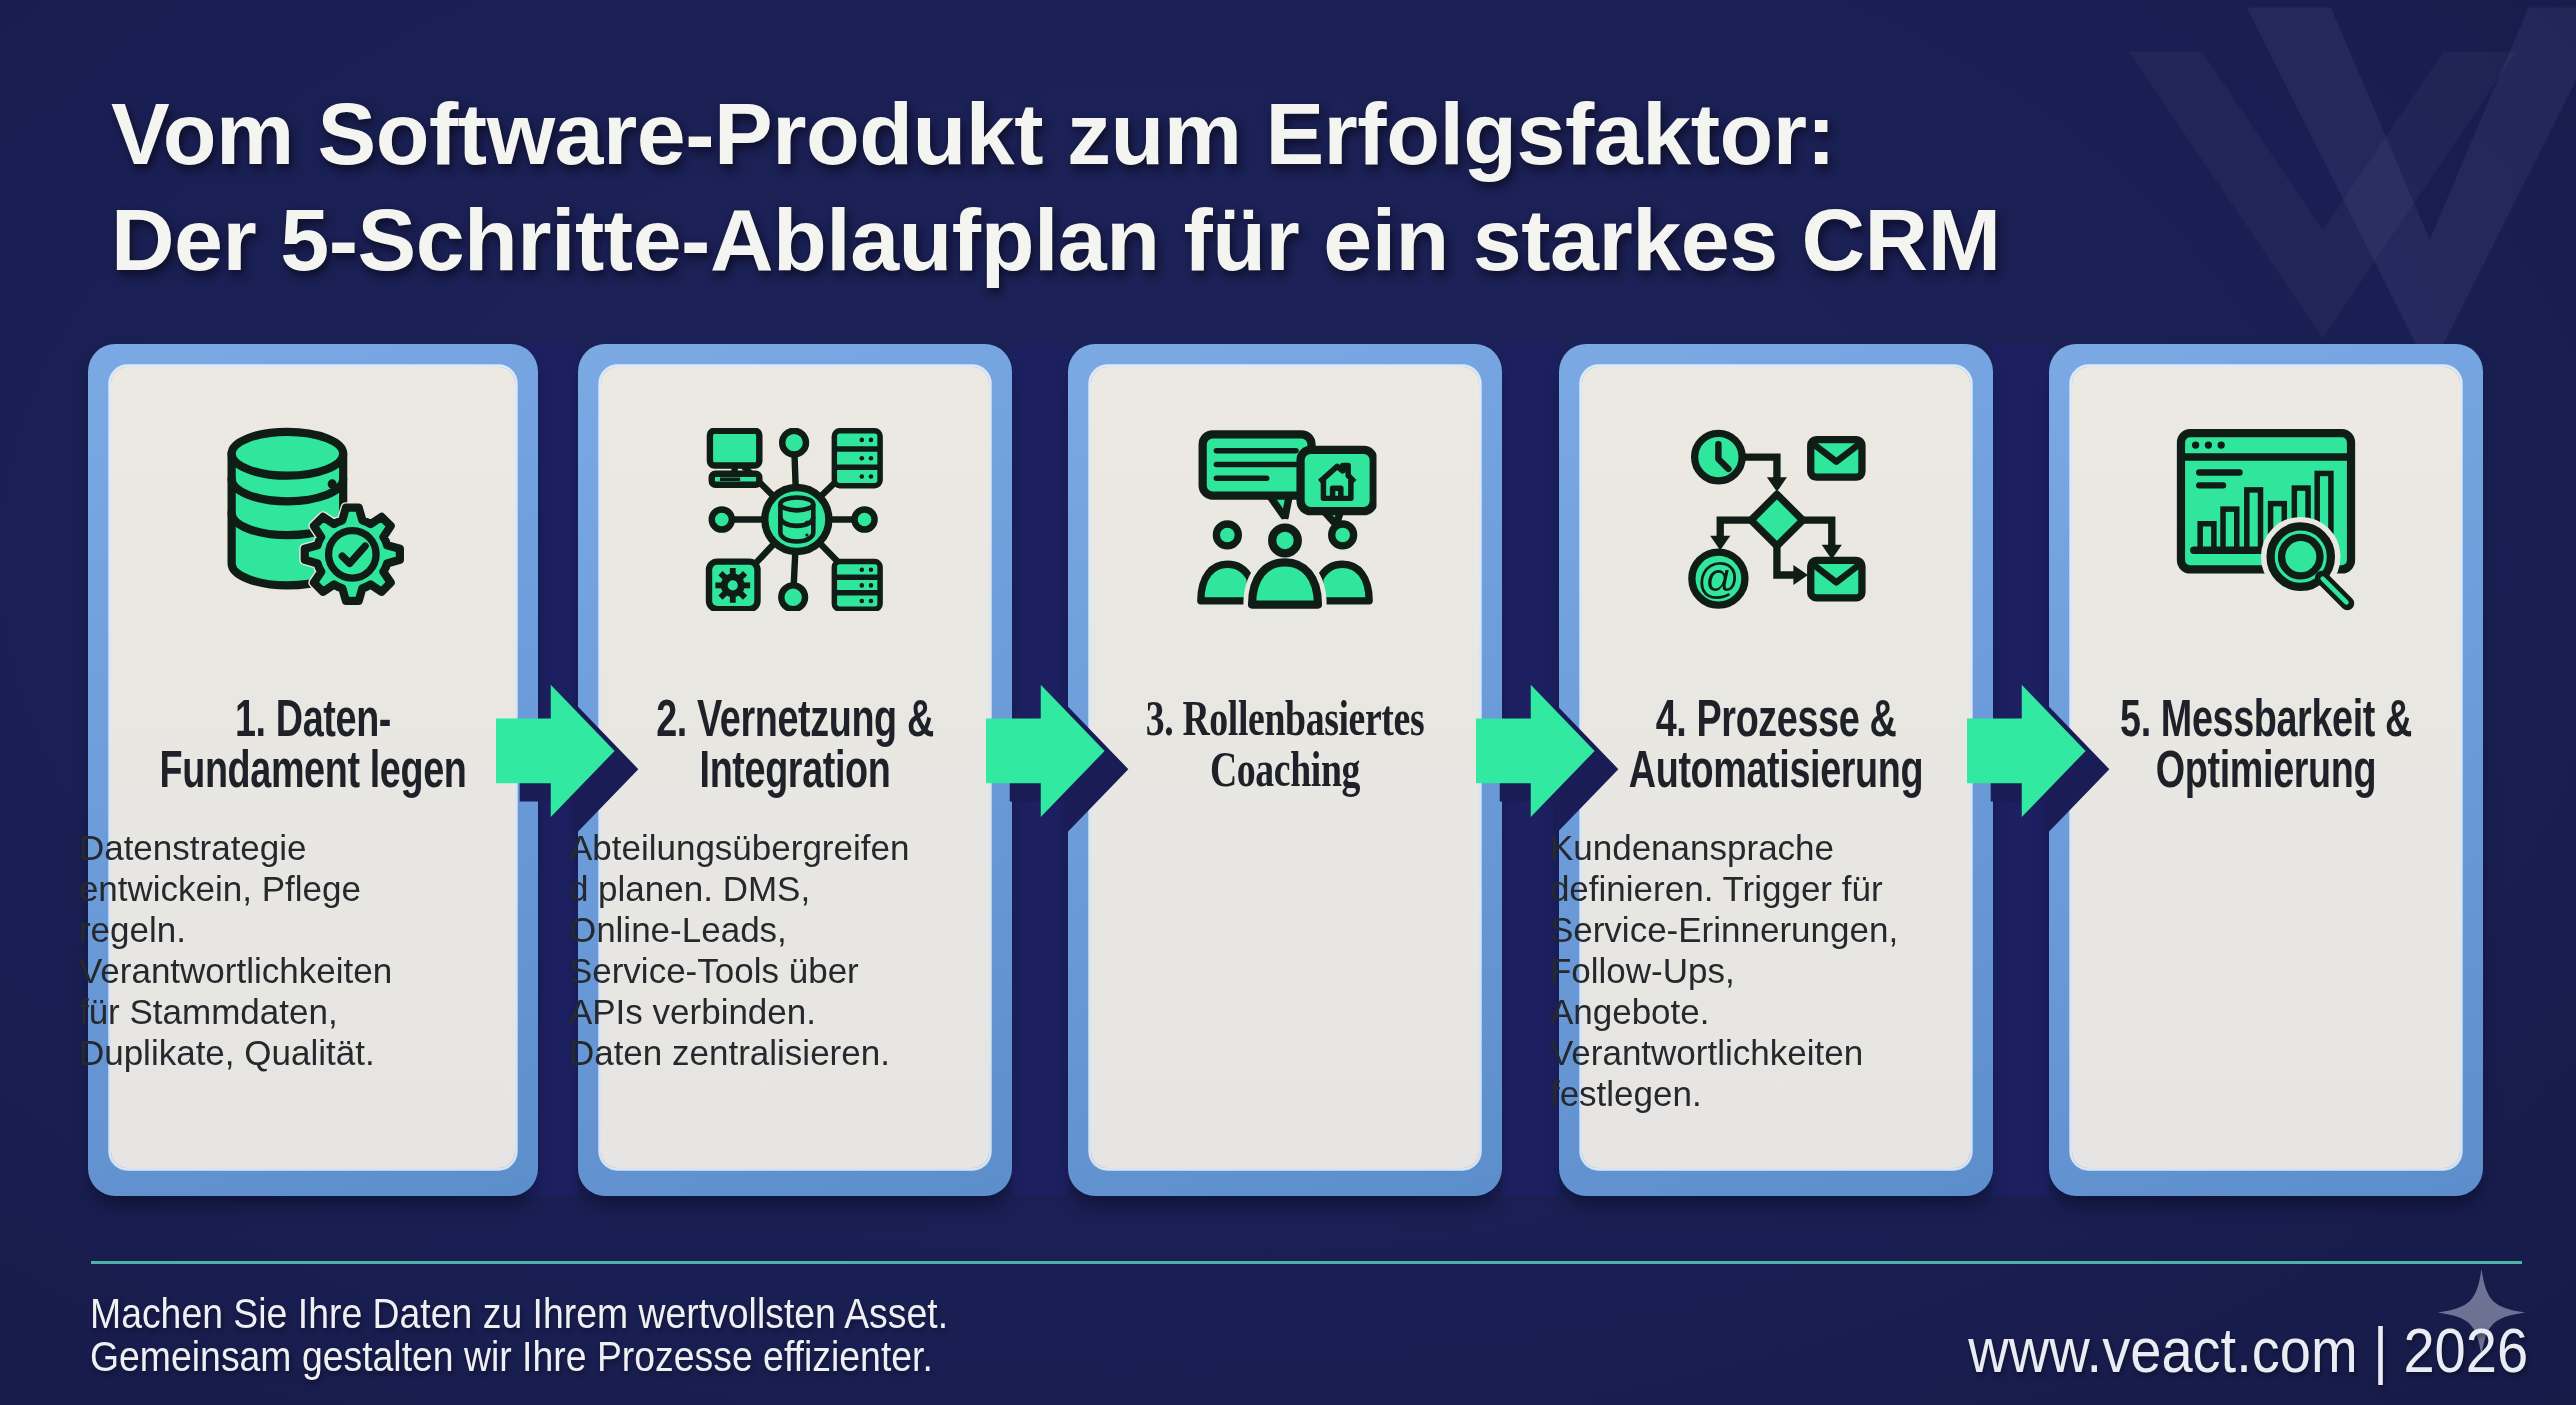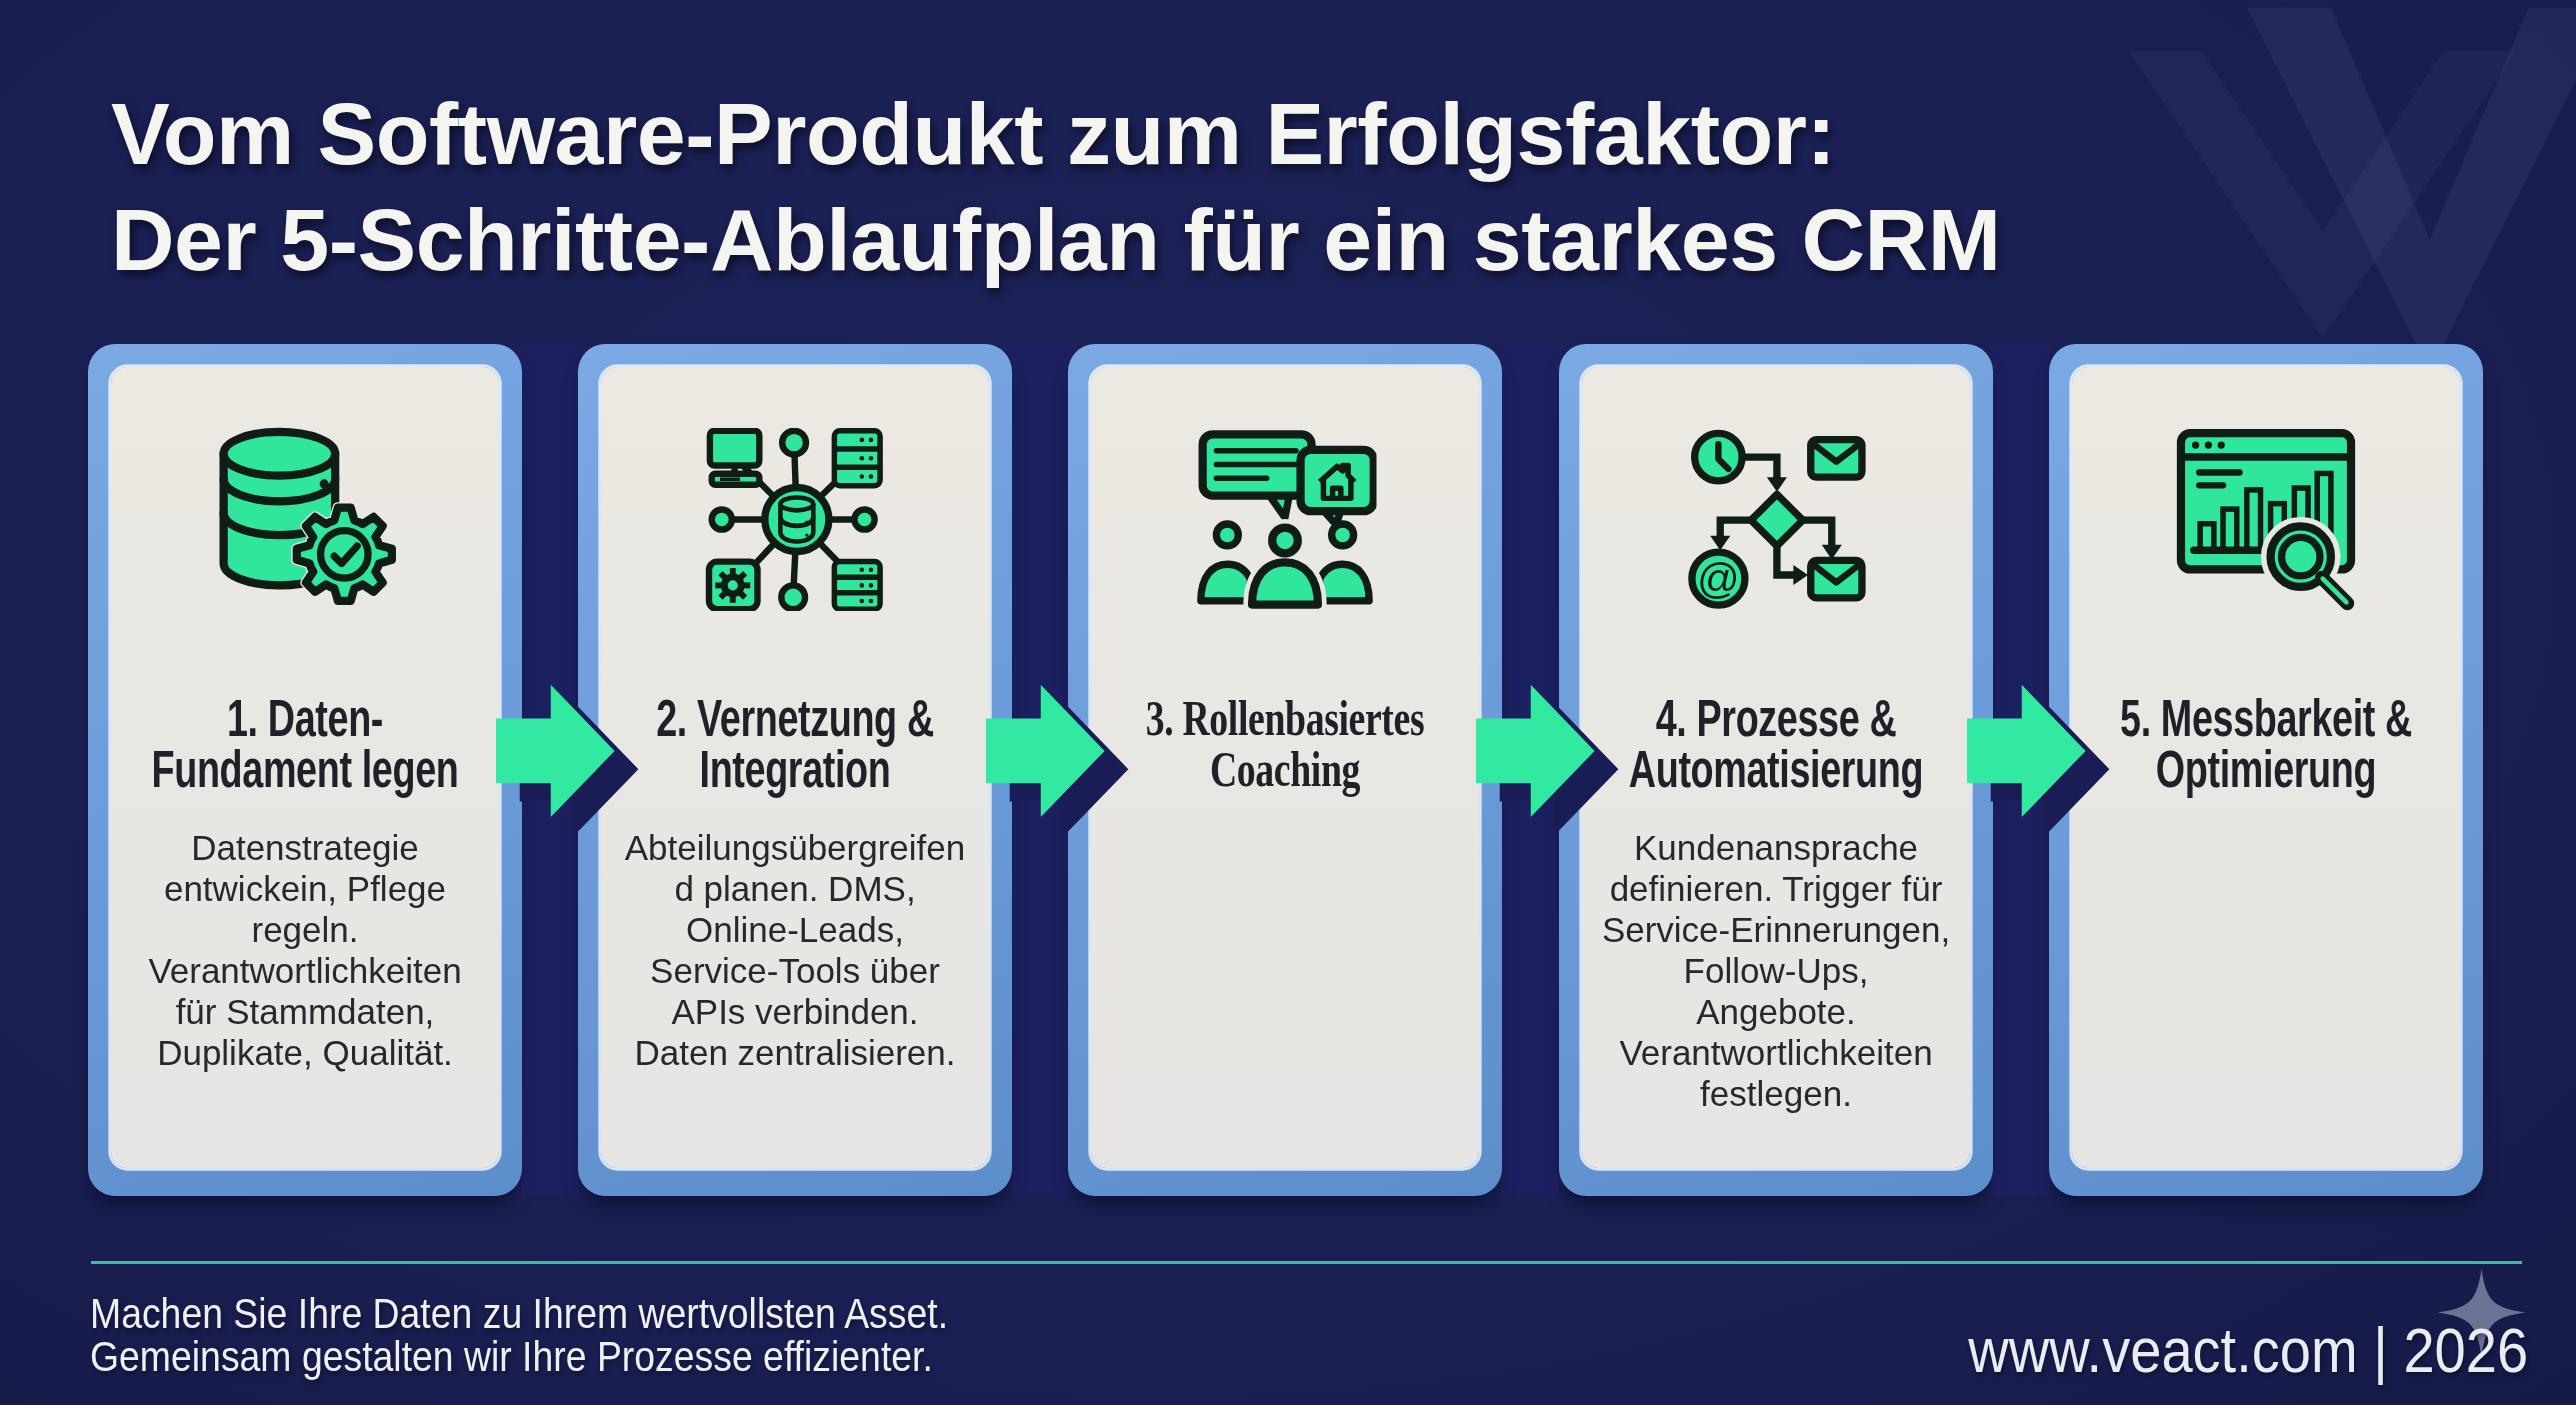--- a/index.html
+++ b/index.html
@@ -26,21 +26,21 @@
     background:linear-gradient(180deg,#ece9e2 0%,#e9e7e2 40%,#e6e5e3 100%);
     box-shadow:0 0 0 2.7px rgba(255,255,255,.75);
   }
   .icon{position:absolute;top:72px;left:50%;transform:translateX(-50%);}
   .ctitle{
     position:absolute;top:349px;left:-37px;right:-37px;text-align:center;
     font-size:51px;line-height:51px;font-weight:700;color:#1e2228;
     transform:scaleX(0.74);letter-spacing:-0.5px;
   }
   .cbody{
-    position:absolute;top:483px;left:-9.1px;right:-9.1px;text-align:center;
+    position:absolute;top:483px;left:-9.1px;right:-9.1px;text-align:left;
     font-size:35px;line-height:41px;font-weight:400;color:#25282d;
   }
   .arrow{position:absolute;}
   .gapband{position:absolute;top:344px;width:57px;height:852px;background:#1c2060;}
   .sep{position:absolute;left:91px;top:1261px;width:2431px;height:2.7px;background:#4db3a8;}
   .fleft{
     position:absolute;left:90px;top:1292px;
     font-size:42px;line-height:43px;color:#eef0f4;font-weight:400;
     transform:scaleX(0.89);transform-origin:left center;
     text-shadow:1.8px 2.7px 5.5px rgba(0,0,0,.4);
@@ -61,21 +61,21 @@
   <polygon points="2456,8 2548,8 2656,262 2764,8 2856,8 2656,406" fill="#aab3e0" opacity="0.075"></polygon>
 </svg>
 
 <h1>Vom Software-Produkt zum Erfolgsfaktor:<br>Der 5-Schritte-Ablaufplan für ein starkes CRM</h1>
 
 <div class="gapband" style="left:521px;"></div>
 <div class="gapband" style="left:1012px;"></div>
 <div class="gapband" style="left:1502px;"></div>
 <div class="gapband" style="left:1992px;"></div>
 
-<div class="card" style="left:88px;">
+<div class="card" style="left:88px;padding-left:16px;">
   <div class="inner"></div>
   <svg class="icon" style="top:75px;" width="192" height="192" viewBox="0 0 210 210">
     <g stroke="#0f1d16" stroke-width="9" fill="#30e69d" stroke-linejoin="round" stroke-linecap="round">
       <path d="M16 38 L16 158 C16 171 43 182 77 182 C90 182 102 180 112 177 L112 38 Z" stroke="none"></path>
       <path d="M16 38 L16 158 C16 171 43 182 77 182 C111 182 138 171 138 158 L138 38"></path>
       <ellipse cx="77" cy="38" rx="61" ry="24"></ellipse>
       <path d="M16 66 C16 79 43 90 77 90 C111 90 138 79 138 66" fill="none"></path>
       <path d="M16 103 C16 116 43 127 77 127 C111 127 138 116 138 103" fill="none"></path>
       <circle cx="126" cy="71" r="5" fill="#0f1d16" stroke="none"></circle>
     </g>

